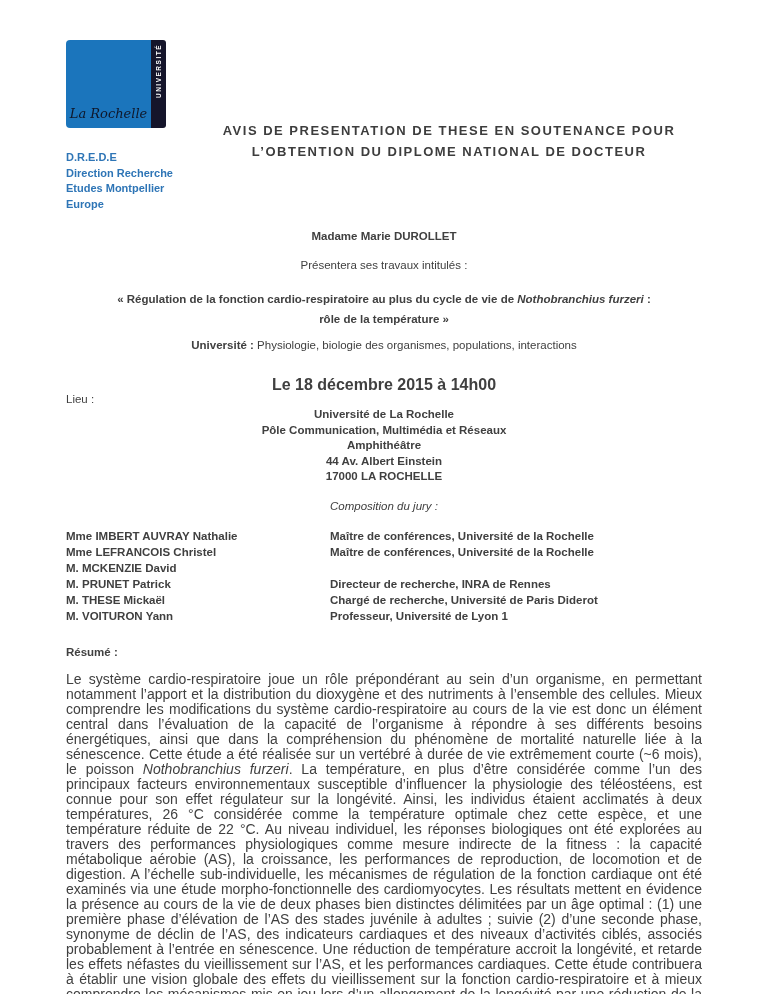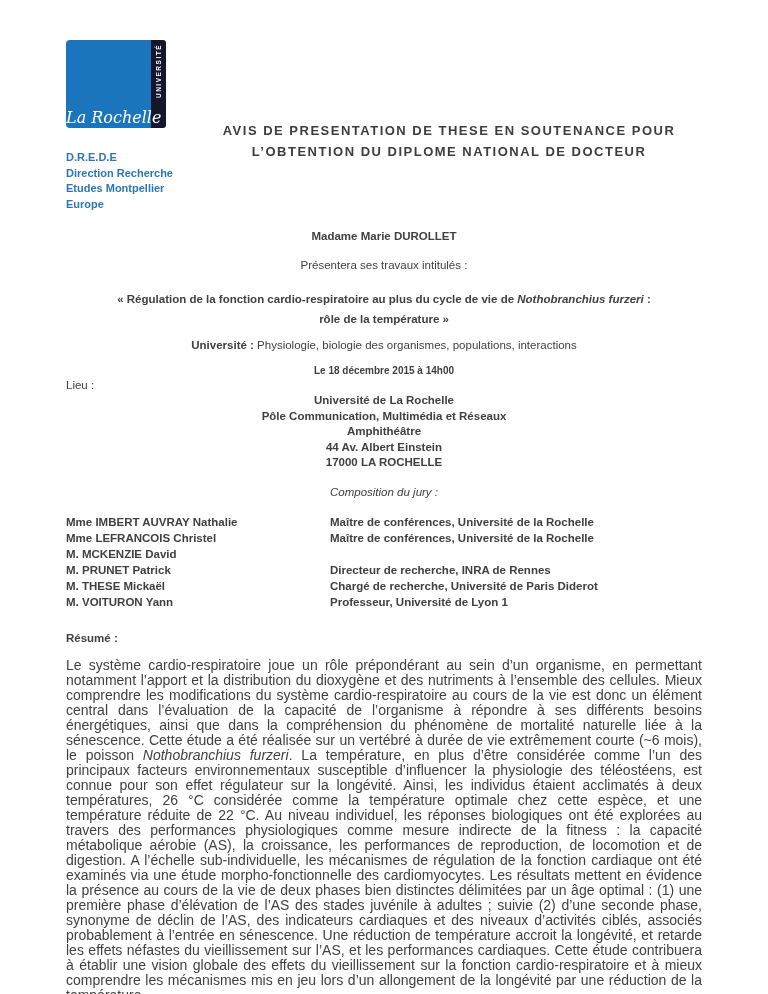--- a/index.html
+++ b/index.html
@@ -23,24 +23,24 @@
   .logo-col { flex: 0 0 130px; }
   .logo { display: flex; width: 100px; height: 88px; }
   .logo-blue {
     flex: 1;
     background: #1b75bc;
     border-radius: 4px 0 0 4px;
     position: relative;
   }
   .logo-brand {
     position: absolute;
-    left: 0; right: 0; bottom: 1px;
+    left: 0; right: 0; bottom: 7px;
     text-align: center;
-    color: #ffffff;
-    font-size: 16px;
+    color: #0f172a;
+    font-size: 13px;
     font-style: italic;
     font-family: "DejaVu Serif", serif;
     white-space: nowrap;
   }
   .logo-dark {
     width: 15px;
     background: #15152b;
     display: flex;
     align-items: flex-start;
     justify-content: center;
@@ -78,21 +78,21 @@
     letter-spacing: 1.5px;
     line-height: 21px;
     color: #3d3d3d;
   }
 
   
   .candidate  { font-size: 11.5px; margin-top: 17px; line-height: 14px; }
   .intro      { font-size: 11.5px; margin-top: 16px; line-height: 13px; }
   .thesis-title { font-size: 11.5px; margin-top: 17px; line-height: 20px; font-weight: bold; }
   .specialty  { font-size: 11.5px; margin-top: 10px; line-height: 13px; }
-  .datetime   { font-size: 10px; margin-top: 12px; line-height: 13px; }
+  .datetime   { font-size: 16px; margin-top: 26px; line-height: 13px; }
 
   .venue { position: relative; margin-top: 2px; }
   .lieu  { position: absolute; left: 0; top: 0; font-size: 11.5px; }
   .addr  { padding-top: 14px; font-size: 11.5px; line-height: 15.5px; font-weight: bold; text-align: center; }
 
   .jury-heading { font-size: 11.5px; margin-top: 15px; line-height: 13px; font-style: italic; }
   .jury { margin-top: 15px; }
   .jury-row { display: flex; font-size: 11.5px; font-weight: bold; line-height: 16px; }
   .jury-name { flex: 0 0 auto; min-width: 264px; white-space: nowrap; }
   .jury-role { white-space: nowrap; }

